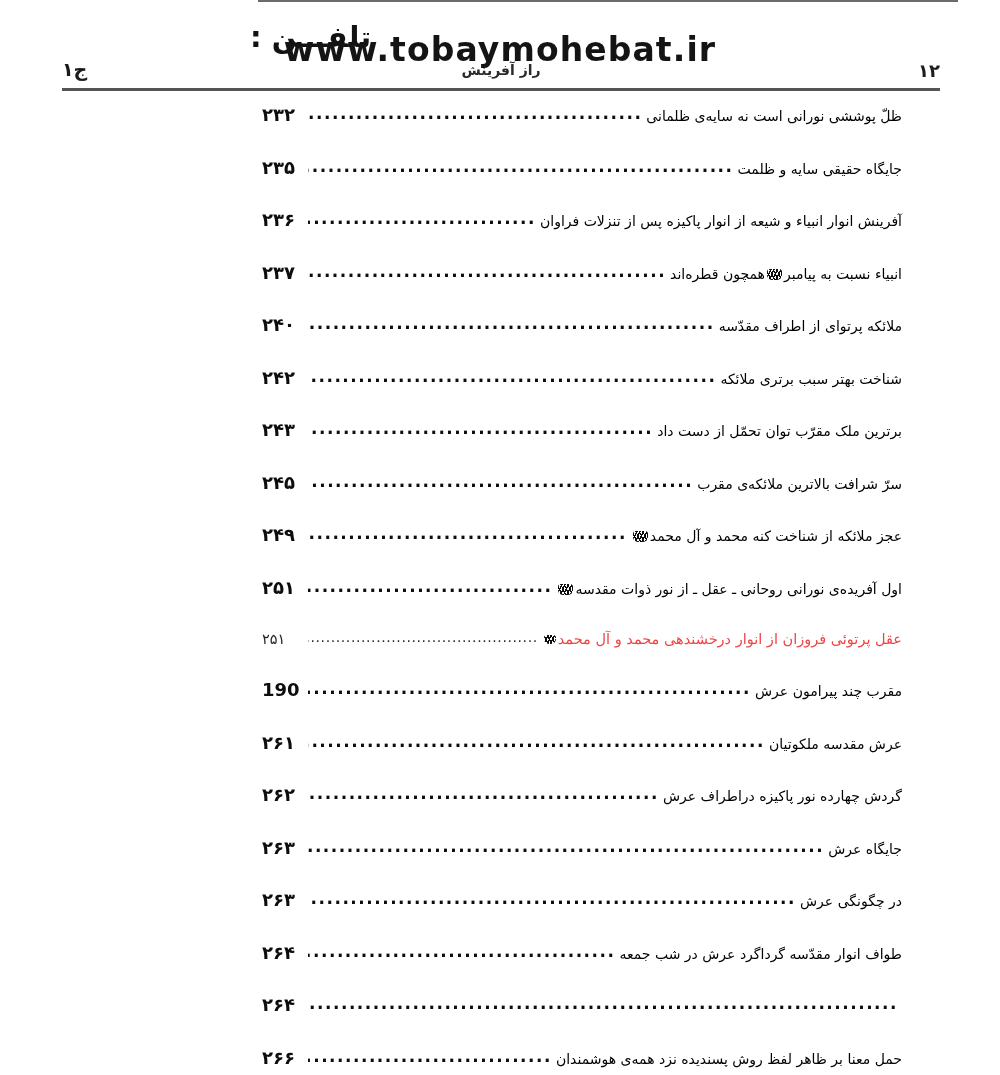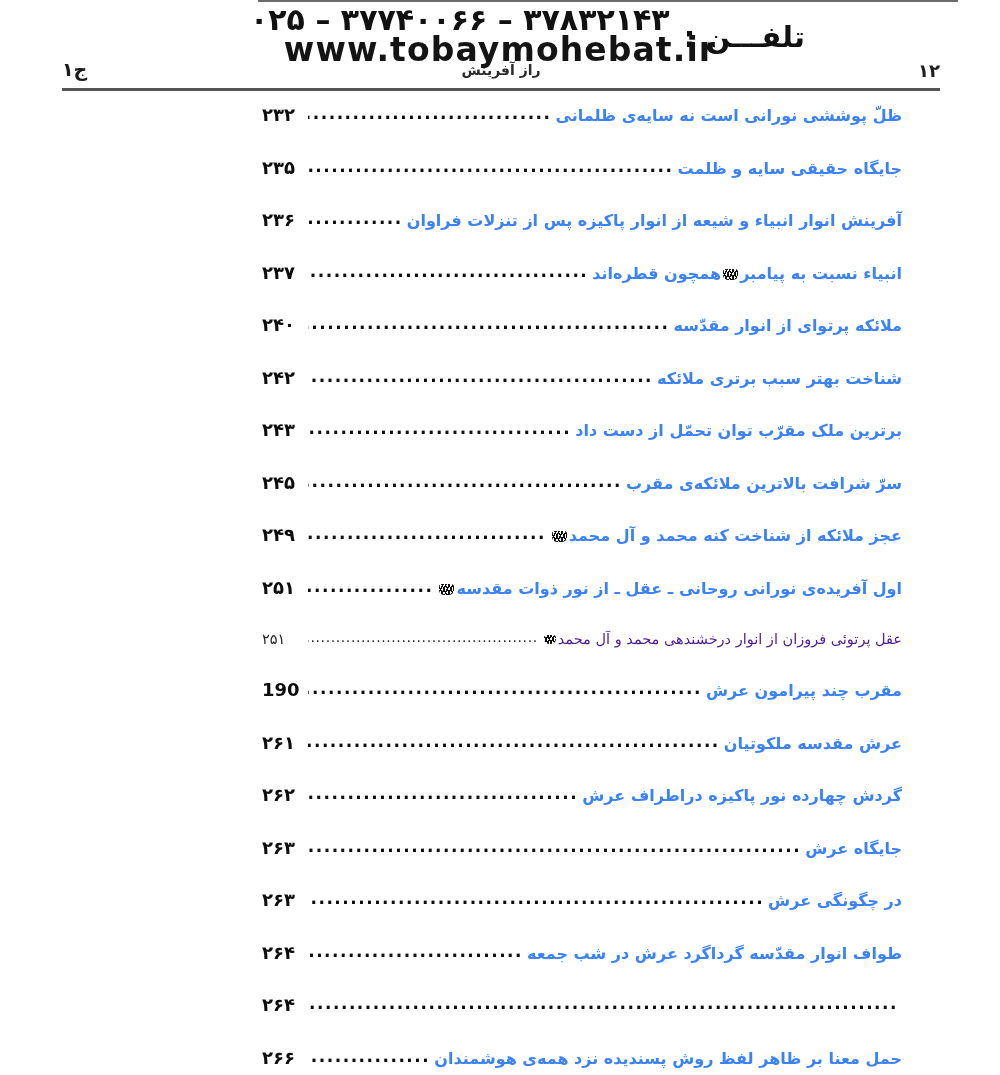--- a/index.html
+++ b/index.html
@@ -146,29 +146,29 @@
   .toc-entry.level-2 {
     height: 50px;
   }
 
   .entry-title {
     flex: 0 0 auto;
     white-space: nowrap;
     font-family: "DejaVu Sans", "Liberation Sans", sans-serif;
   }
   .level-1 .entry-title {
-    font-size: 16px;
-    font-weight: 700;
-    color: #3b82f6;
+    font-size: 14px;
+    font-weight: 400;
+    color: #000000;
     letter-spacing: -0.2px;
   }
   .level-2 .entry-title {
     font-size: 14.5px;
     font-weight: 400;
-    color: #4c1d95;
+    color: #ef4444;
     font-family: "DejaVu Serif", "Liberation Serif", serif;
     letter-spacing: -0.1px;
   }
 
   .leader {
     flex: 1 1 auto;
     overflow: hidden;
     white-space: nowrap;
     min-width: 12px;
     margin: 0 4px;
@@ -239,21 +239,20 @@
     height: 9px;
   }
 </style>
 </head>
 <body>
 
 <div class="stamp-band">
   <div class="stamp-rule"></div>
   <div class="stamp-phone-row">
     <span class="stamp-phone-label">تلفـــن :</span>
-    <span class="stamp-phone-number">۰۲۵ – ۳۷۷۴۰۰۶۶ – ۳۷۸۳۲۱۴۳</span>
   </div>
   <div class="stamp-site">www.tobaymohebat.ir</div>
 </div>
 
 <div class="running-head">
   <span class="rh-volume">ج۱</span>
   <span class="rh-title">راز آفرینش</span>
   <span class="rh-pageno">۱۲</span>
 </div>
 <div class="head-rule"></div>
@@ -273,21 +272,21 @@
       <span class="entry-title">آفرینش انوار انبیاء و شیعه از انوار پاکیزه پس از تنزلات فراوان</span>
       <span class="leader"></span>
       <span class="entry-page">۲۳۶</span>
     </div>
     <div class="toc-entry level-1">
       <span class="entry-title">انبیاء نسبت به پیامبر<span class="honorific"></span><span>همچون قطره‌اند</span></span>
       <span class="leader"></span>
       <span class="entry-page">۲۳۷</span>
     </div>
     <div class="toc-entry level-1">
-      <span class="entry-title">ملائکه پرتوای از انوار مقدّسه</span>
+      <span class="entry-title">ملائکه پرتوای از اطراف مقدّسه</span>
       <span class="leader"></span>
       <span class="entry-page">۲۴۰</span>
     </div>
     <div class="toc-entry level-1">
       <span class="entry-title">شناخت بهتر سبب برتری ملائکه</span>
       <span class="leader"></span>
       <span class="entry-page">۲۴۲</span>
     </div>
     <div class="toc-entry level-1">
       <span class="entry-title">برترین ملک مقرّب توان تحمّل از دست داد</span>

